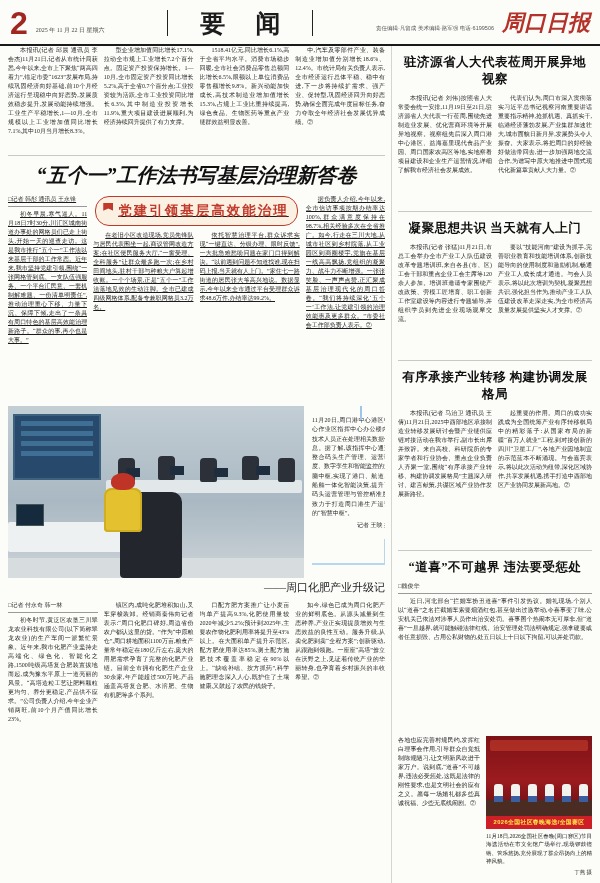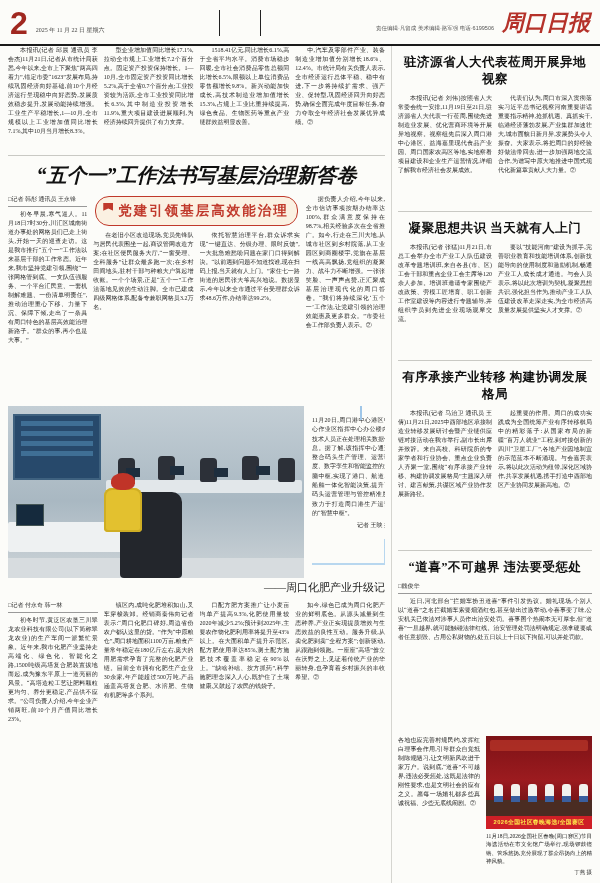--- a/index.html
+++ b/index.html
@@ -29,21 +29,21 @@
   .col { flex:1; font-size:6px; line-height:1.5; text-align:justify; color:#262626; overflow:hidden; }
   .col p { text-indent:2em; }
   .byline { font-size:6px; color:#333; border-bottom:0.5px solid #999; padding-bottom:2px; margin-bottom:3px; text-indent:0 !important; }
   .divider { border-bottom:1px solid #c9c9c4; margin:5px 0 6px; }
   h1.headline { text-align:center; font-weight:bold; color:#101010; }
   
   .eco-head { font-size:23px; margin:6px 0 7px; letter-spacing:1px; }
   .eco-cols { height:104px; }
   
   .gov-head { font-size:20px; margin:2px 0 6px;font-style:italic; }
-  .gov-body { display:flex; gap:6px; height:208px; overflow:hidden; }
+  .gov-body { display:flex; gap:6px; height:208px; overflow:hidden;text-decoration:underline; }
   .gov-side { flex:1; }
   .gov-mid { flex:2.05; display:flex; flex-direction:column; }
   .badge { position:relative; margin:1px 2px 5px; border:1.5px solid #c0392b; border-radius:14px;
            background:#fbf1e2; padding:5px 8px 5px 22px; box-shadow:0 0 0 2px #fbf1e2 inset; }
   .badge-inner { font-size:13.5px; font-weight:bold; color:#c0392b; letter-spacing:2px; text-align:center; white-space:nowrap; }
   .badge-flag { position:absolute; left:7px; top:6px; width:10px; height:14px; background:#c0392b;
                 clip-path:polygon(0 0,100% 0,100% 55%,50% 40%,0 55%); }
   .gov-mid-cols { display:flex; gap:6px; flex:1; overflow:hidden; }
   
   .photo-row { display:flex; margin-top:3px; height:174px; overflow:hidden; }
@@ -95,20 +95,21 @@
 </head>
 <body>
 
 <div class="page">
 
   <div class="header">
     <div class="pagenum">2</div>
     <div class="dateline">2025 年 11 月 22 日  星期六</div>
     <div class="head-center">
       <div class="vbar"></div>
+      <div class="section-title">要 闻</div>
       <div class="vbar"></div>
     </div>
     <div class="head-right">
       <div class="editors">责任编辑·凡留成  美术编辑·路军强  电话·6199506</div>
       <div class="masthead">周口日报</div>
     </div>
   </div>
 
   <div class="main">
 

